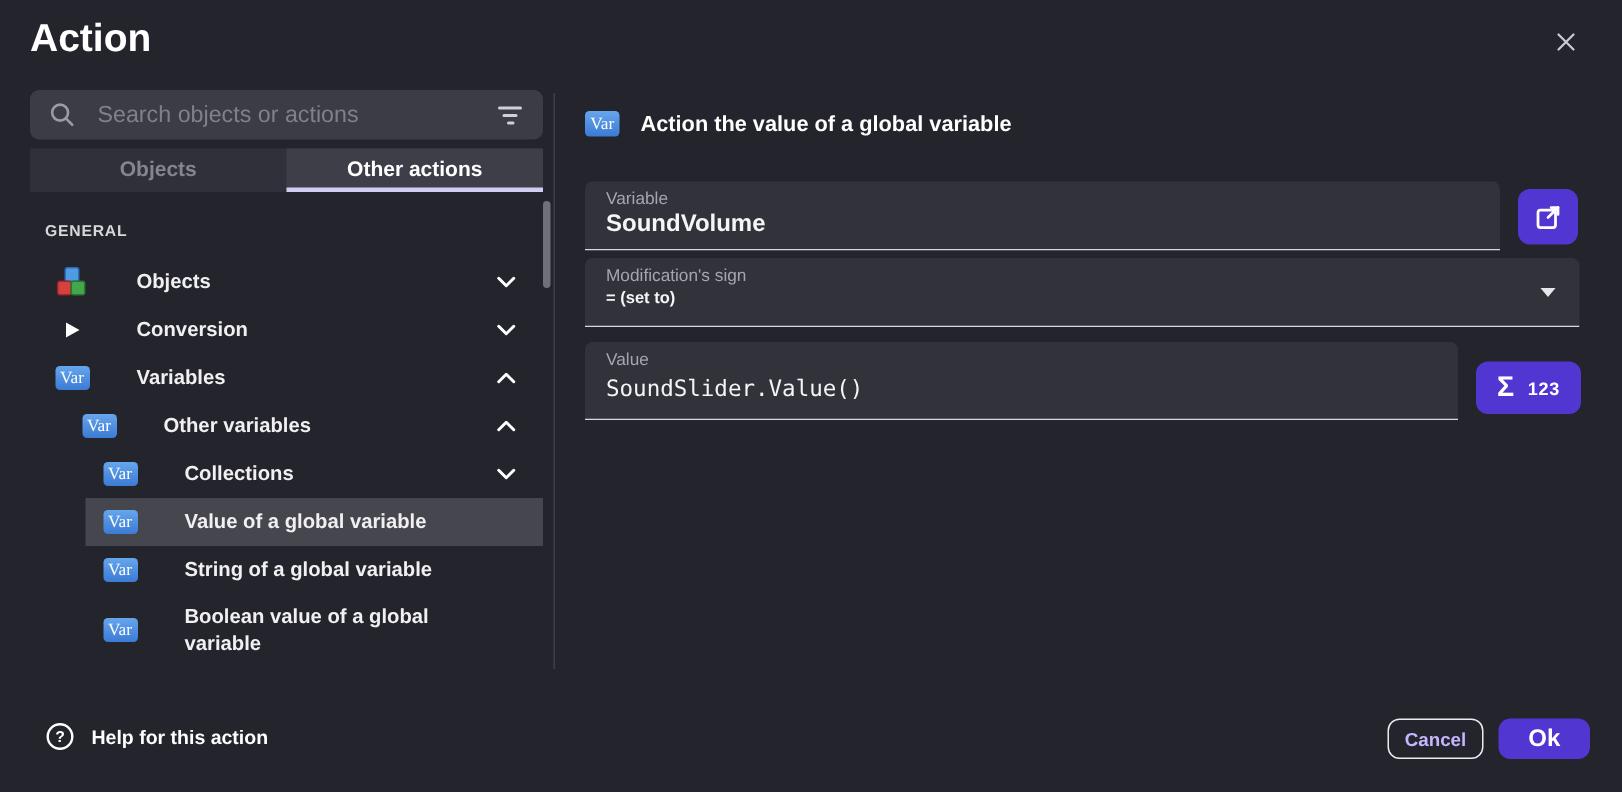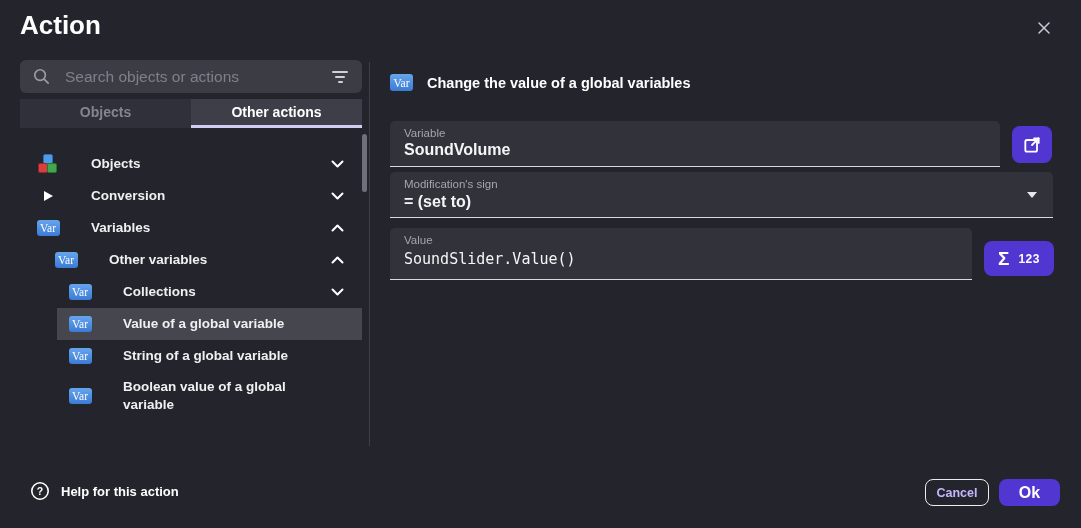--- a/index.html
+++ b/index.html
@@ -50,21 +50,21 @@
   .ed-header .varbadge{width:23px;height:17px;}
   .ed-title{font-size:14.5px;font-weight:bold;color:#fff;}
   .field{position:absolute;background:#32323b;border-radius:5px 5px 0 0;border-bottom:1.5px solid #d8d8e0;box-sizing:border-box;padding:6px 14px 0;}
   .f-variable{left:390px;top:121px;width:610px;height:46px;}
   .f-sign{left:390px;top:172px;width:663px;height:46px;cursor:pointer;}
   .f-value{left:390px;top:228px;width:582px;height:52px;}
   .flabel{font-size:11.5px;color:#a5a5ad;display:block;}
   .field input{display:block;width:100%;background:transparent;border:none;outline:none;color:#f5f5f7;padding:2px 0 0;margin:0;}
   .f-variable input{font-size:16px;font-weight:bold;font-family:"Liberation Sans",sans-serif;}
   .f-value input{font-size:15px;font-family:"DejaVu Sans Mono",monospace;padding-top:4px;}
-  .f-sign .fvalue{font-size:16px;font-weight:bold;color:#f5f5f7;padding-top:3px;}
+  .f-sign .fvalue{font-size:11px;font-weight:bold;color:#f5f5f7;padding-top:3px;}
   .caret{position:absolute;right:16px;top:20px;width:0;height:0;border-left:5px solid transparent;border-right:5px solid transparent;border-top:6px solid #e6e6ec;}
   .icon-btn{position:absolute;background:var(--accent,#5236d2);border:none;border-radius:8px;color:#fff;display:flex;align-items:center;justify-content:center;cursor:pointer;}
   .open-btn{left:1012px;top:126px;width:40px;height:37px;}
   .sigma-btn{left:984px;top:241px;width:70px;height:35px;gap:9px;}
   .sigma-btn .sigma{font-size:19px;font-weight:bold;line-height:1;}
   .sigma-btn .digits{font-size:12px;font-weight:bold;letter-spacing:.5px;}
   
   .help{position:absolute;left:30px;top:481px;display:flex;align-items:center;gap:11px;color:#fff;font-weight:bold;font-size:13px;cursor:pointer;background:none;border:none;padding:0;}
   .cancel-btn{position:absolute;left:925px;top:479px;width:64px;height:27px;border:1px solid #ecebf2;border-radius:8px;background:transparent;color:#c4b5fd;font-weight:bold;font-size:12.5px;cursor:pointer;font-family:"Liberation Sans",sans-serif;}
   .ok-btn{position:absolute;left:999px;top:479px;width:61px;height:27px;border:none;border-radius:8px;background:var(--accent,#5236d2);color:#fff;font-weight:bold;font-size:16px;cursor:pointer;font-family:"Liberation Sans",sans-serif;}
@@ -95,20 +95,21 @@
       <i></i>
     </span>
 </div>
 
 <div class="tabs">
   <div class="tab">Objects</div>
   <div class="tab active">Other actions</div>
 </div>
 
 <div class="tree">
+  <div class="section-label">GENERAL</div>
 
   <div class="row d0">
     <span class="ic">
       <svg width="22" height="20" viewBox="0 0 22 20">
         <rect x="6.5" y="0.5" width="9" height="9" rx="1.5" fill="#4f9be4" stroke="#2c6fb8"></rect>
         <rect x="1.5" y="9.5" width="9" height="9" rx="1.5" fill="#d84040" stroke="#9c2525"></rect>
         <rect x="10.5" y="9.5" width="9" height="9" rx="1.5" fill="#43a84d" stroke="#237a2e"></rect>
       </svg>
     </span>
     <span class="lbl">Objects</span>
@@ -187,21 +188,21 @@
       </span>
     <span class="lbl">Boolean value of a global variable</span>
   </div>
 </div>
 
 <div class="scroll-thumb"></div>
 <div class="v-divider"></div>
 
 <div class="ed-header">
   <span class="varbadge">Var</span>
-  <span class="ed-title">Change the value of a global variables</span>
+  <span class="ed-title">Action the value of a global variable</span>
 </div>
 
 <div class="field f-variable">
   <span class="flabel">Variable</span>
   <input value="SoundVolume" style="">
 </div>
 <button class="icon-btn open-btn">
   <span style="display:flex;">
     <svg width="20" height="20" viewBox="0 0 24 24" fill="none" stroke="#fff" stroke-width="2.2" stroke-linecap="round" stroke-linejoin="round">
       <rect x="4" y="6" width="14" height="14" rx="2"></rect>

